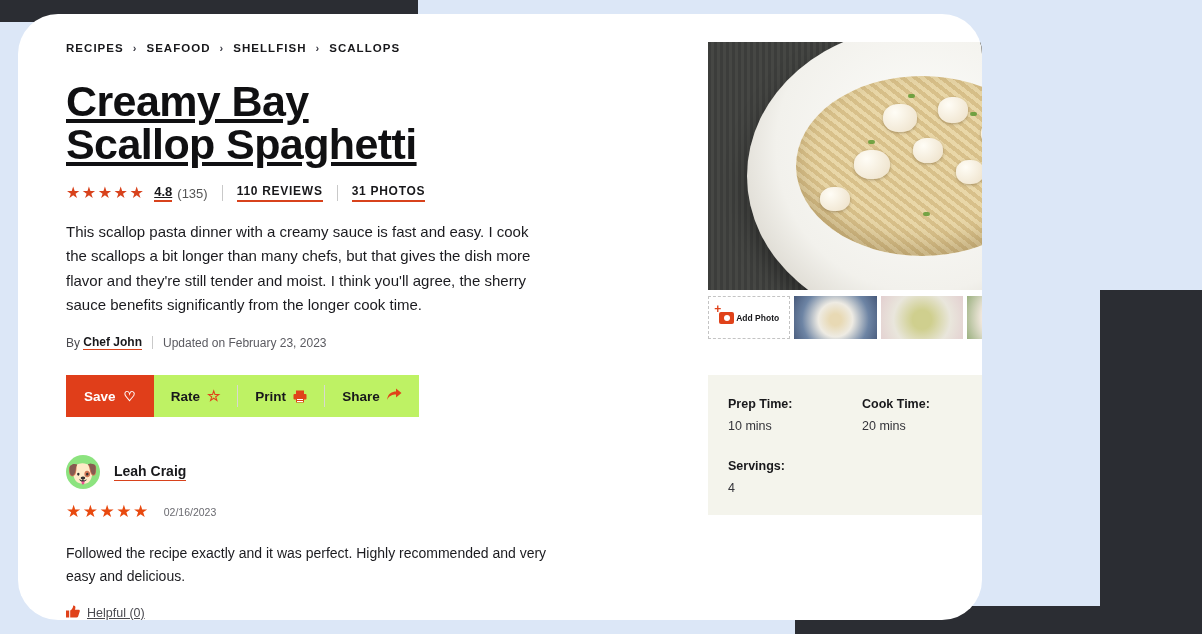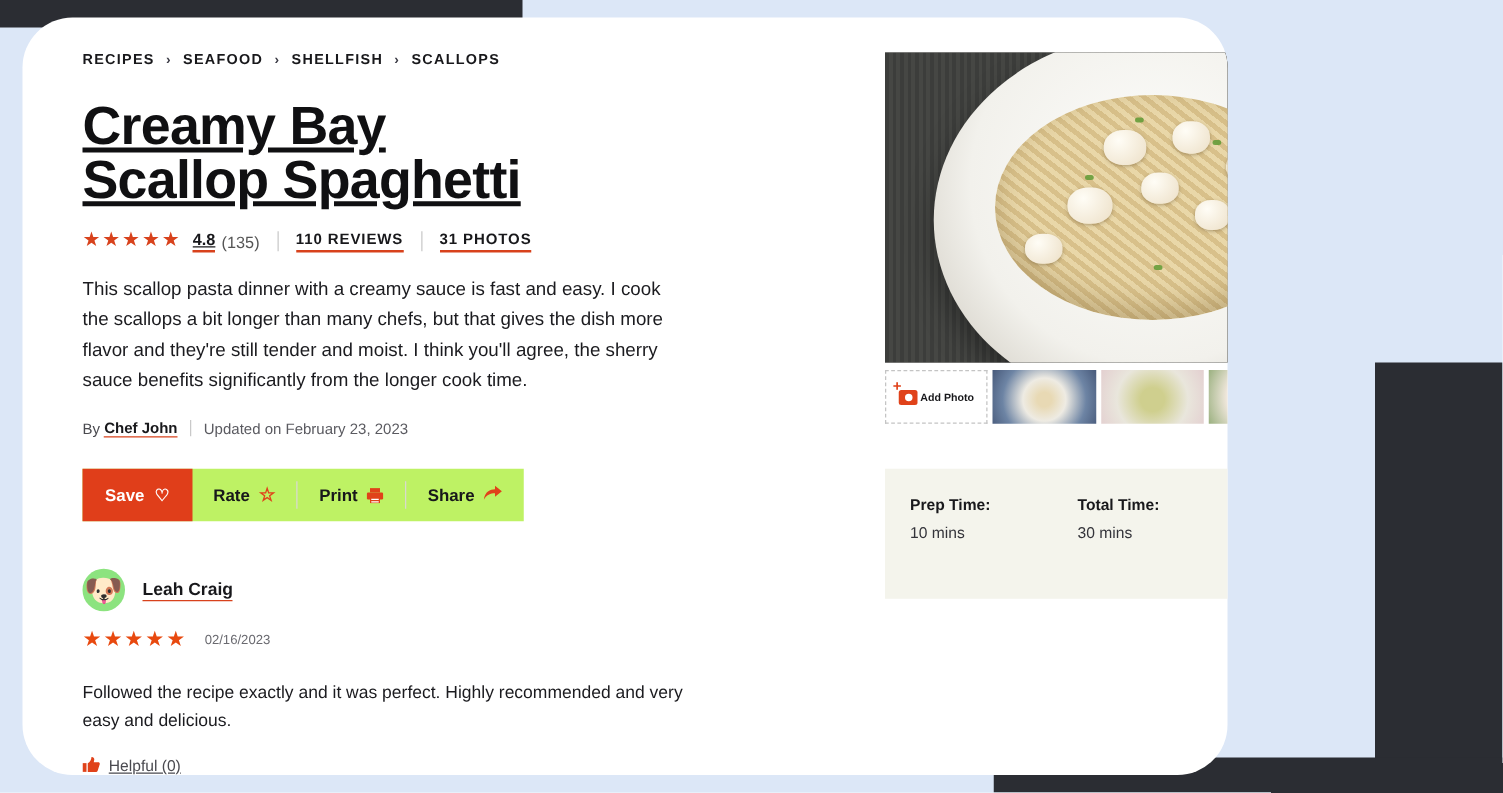--- a/index.html
+++ b/index.html
@@ -357,21 +357,31 @@
       </div>
     </div>
 
     <div class="meta-box">
       <div class="meta-row">
         <div class="meta-cell">
           <div class="meta-label">Prep Time:</div>
           <div class="meta-value">10 mins</div>
         </div>
         <div class="meta-cell">
+          <div class="meta-label">Cook Time:</div>
+          <div class="meta-value">20 mins</div>
+        </div>
+        <div class="meta-cell">
           <div class="meta-label">Total Time:</div>
           <div class="meta-value">30 mins</div>
+        </div>
+      </div>
+      <div class="meta-row last">
+        <div class="meta-cell">
+          <div class="meta-label">Servings:</div>
+          <div class="meta-value">4</div>
         </div>
       </div>
     </div>
 
   </div>
  </div>
 </div>
 
 </body></html>

